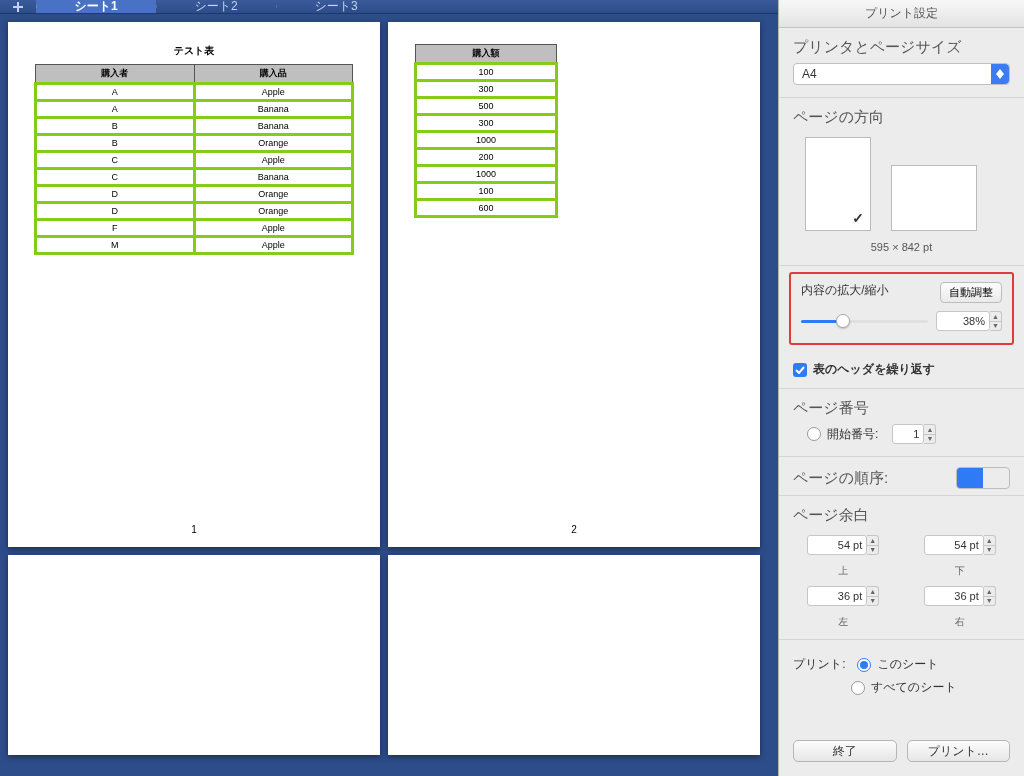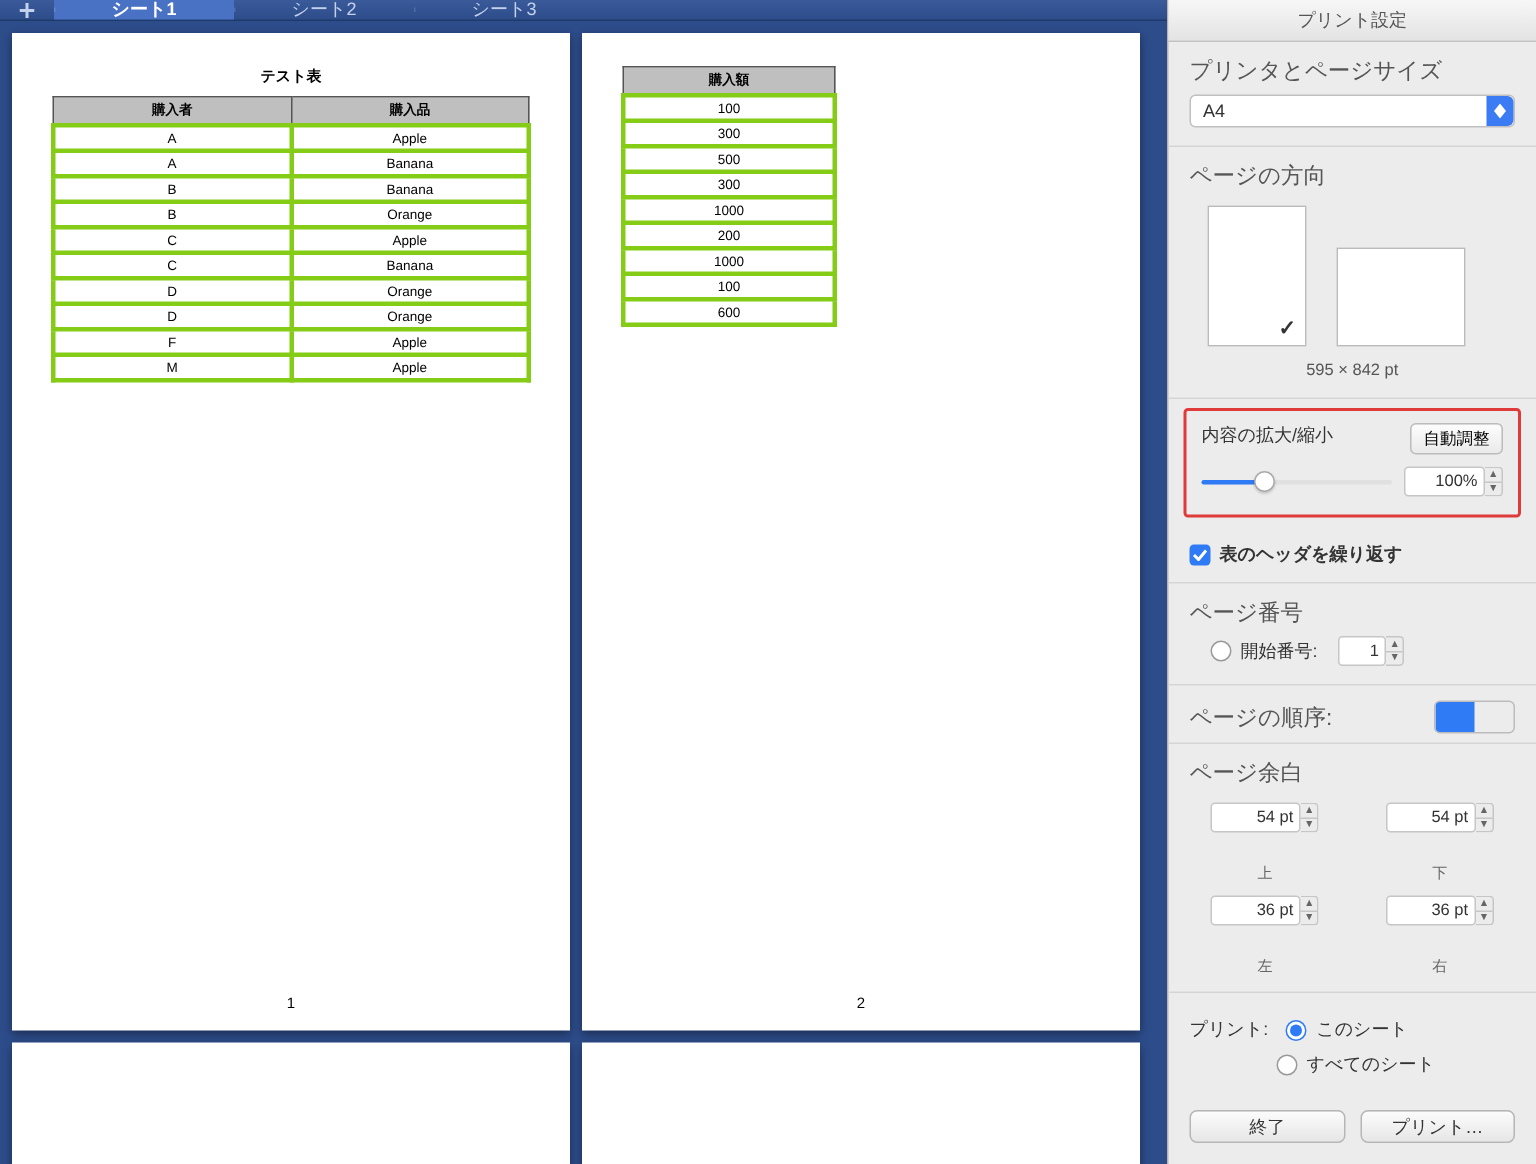--- a/index.html
+++ b/index.html
@@ -7,21 +7,21 @@
   .left-pane { flex: 1; display: flex; flex-direction: column; background: #2d4c8a; }
   .tabs { height: 14px; display: flex; align-items: stretch; background: linear-gradient(#3a5a9a,#2d4c8a); border-bottom: 1px solid #1e3a6a; }
   .tab-add { width: 36px; display:flex; align-items:center; justify-content:center; color:#9bb3e0; cursor:pointer; position:relative; }
   .tab-add svg { width:10px; height:10px; }
   .tab { width: 120px; display:flex; align-items:center; justify-content:center; color:#d8e2f5; font-size:12px; cursor:pointer; position:relative; }
   .tab.active { background:#4a72c4; color:#fff; font-weight:600; }
   .tab:not(.active) { color:#c3d1ec; }
   .tab + .tab::before, .tab-add + .tab::before { content:""; position:absolute; left:0; top:5px; bottom:5px; width:1px; background:rgba(255,255,255,0.15);}
   .preview-area { flex:1; overflow:auto; padding:8px 8px; display:flex; flex-direction:column; gap:8px; }
   .page-row { display:flex; gap:8px; }
-  .page { background:#fff; width:372px; height:665px; box-shadow:0 2px 6px rgba(0,0,0,0.4); position:relative; overflow:hidden;} 
+  .page { background:#fff; width:372px; height:525px; box-shadow:0 2px 6px rgba(0,0,0,0.4); position:relative; overflow:hidden;} 
   .page-content { position:absolute; left:26px; right:26px; top:22px; bottom:32px; }
   .table-title { text-align:center; font-size:10px; font-weight:600; margin-bottom:6px;}
   table.data { width:100%; border-collapse:collapse; table-layout:fixed;}
   table.data th { background:#bfbfbf; border:1px solid #555; font-size:9px; font-weight:700; padding:2px 4px; text-align:center; }
   table.data td { border:3px solid #84cc16; font-size:9px; padding:2px 4px; text-align:center; }
   .page-num { position:absolute; bottom:12px; left:0; right:0; text-align:center; font-size:10px; }
   .page.cut { height:200px; } 
 
   .right-pane { width:246px; background:#ececec; border-left:1px solid #b5b5b5; display:flex; flex-direction:column; font-size:12px; color:#333;}
   .right-title { height:28px; display:flex; align-items:center; justify-content:center; background:linear-gradient(#f7f7f7,#e3e3e3); border-bottom:1px solid #c2c2c2; font-size:12px; color:#555;}
@@ -50,21 +50,21 @@
   .stepper div:first-child{border-bottom:1px solid #c6c6c6;}
   .num-wrap{display:flex; align-items:center;}
   .check-row{display:flex; align-items:center; gap:6px; padding:10px 14px; border-bottom:1px solid #d5d5d5;}
   .checkbox{width:14px;height:14px;border-radius:3px;background:#2f7af5; display:flex;align-items:center;justify-content:center;}
   .checkbox svg{width:10px;height:8px;fill:none;stroke:#fff;stroke-width:2;}
   .row{display:flex;align-items:center;gap:6px;margin:6px 0;}
   .radio{width:14px;height:14px;border:1px solid #999;border-radius:50%;display:flex;align-items:center;justify-content:center;cursor:pointer;background:#fff;}
   .radio.checked{border-color:#2f7af5;}
   .radio.checked::after{content:"";width:8px;height:8px;border-radius:50%;background:#2f7af5;}
   .margin-grid{display:grid; grid-template-columns:1fr 1fr; gap:8px 32px; padding:4px 8px;}
-  .margin-cell{display:flex; flex-direction:column; align-items:center; gap:20px;}
+  .margin-cell{display:flex; flex-direction:column; align-items:center; gap:9px;}
   .margin-cell .label{font-size:10px; color:#666;}
   .margin-input{display:flex;}
   .margin-input .num-input{width:60px;}
   .seg{display:flex; border:1px solid #bcbcbc; border-radius:4px; overflow:hidden;}
   .seg div{width:26px;height:20px;display:flex;align-items:center;justify-content:center;cursor:pointer;font-size:10px;}
   .seg .active{background:#2f7af5;color:#fff;}
   .seg-icon{display:grid;grid-template-columns:repeat(2,5px);grid-template-rows:repeat(2,4px);gap:1px;}
   .seg-icon span{background:currentColor;}
   .footer{margin-top:auto; padding:10px 14px 14px; display:flex; gap:10px;}
   .footer .btn{flex:1; background:linear-gradient(#fcfcfc,#e6e6e6); border:1px solid #b6b6b6; border-radius:5px; height:22px; font-size:12px; cursor:pointer; display:flex;align-items:center;justify-content:center;}
@@ -228,21 +228,21 @@
       <button class="btn-small">自動調整</button>
     </div>
     <div class="slider-row">
       <div class="slider">
         <div class="track">
             <div class="fill"></div>
           </div>
         <div class="knob"></div>
       </div>
       <div class="num-wrap">
-        <div class="num-input">100%</div>
+        <div class="num-input">38%</div>
         <div class="stepper">
             <div>▲</div>
             <div>▼</div>
           </div>
       </div>
     </div>
   </div>
 
   <div class="check-row">
     <div class="checkbox">

